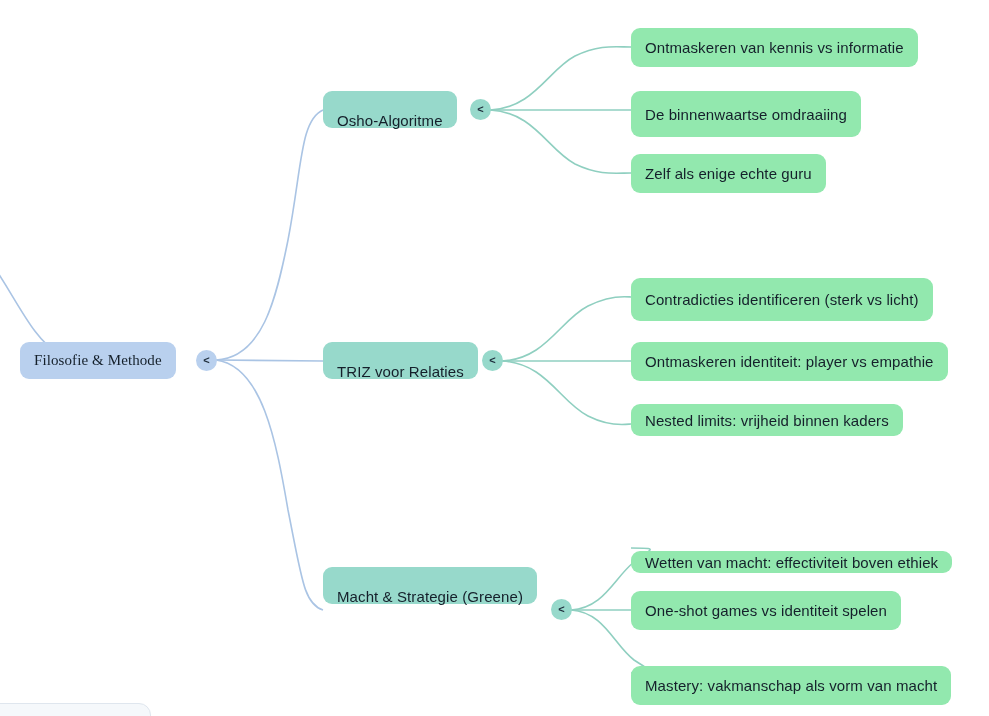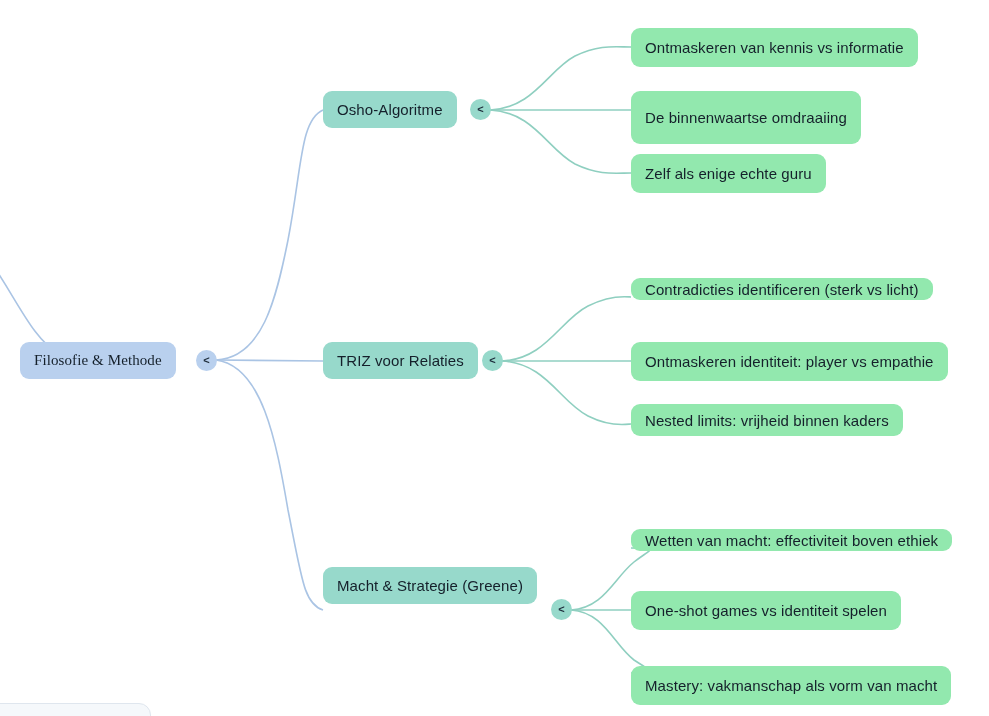--- a/index.html
+++ b/index.html
@@ -46,20 +46,21 @@
     cursor: pointer;
     user-select: none;
   }
 
   .node-root {
     background: #b9d0ee;
     font-family: Liberation Serif, serif;
   }
   .node-branch {
     background: #97d9cb;
+    align-items: flex-end;
   }
   .node-leaf {
     background: #92e8ae;
   }
 
   .node-label {
     display: block;
     letter-spacing: 0.1px;
   }
 
@@ -139,52 +140,52 @@
   <div class="node node-branch" style="left:323px; top:91px; height:37px;">
     <span class="node-label">Osho-Algoritme</span>
   </div>
   <div class="toggle toggle-branch" style="left:470px; top:99px;">
     <span class="toggle-glyph">&lt;</span>
   </div>
 
   <div class="node node-leaf" style="left:631px; top:28px; height:39px;">
     <span class="node-label">Ontmaskeren van kennis vs informatie</span>
   </div>
-  <div class="node node-leaf" style="left:631px; top:91px; height:53px;">
+  <div class="node node-leaf" style="left:631px; top:91px; height:46px;">
     <span class="node-label">De binnenwaartse omdraaiing</span>
   </div>
   <div class="node node-branch" style="left:323px; top:342px; height:37px;">
     <span class="node-label">TRIZ voor Relaties</span>
   </div>
 
   <div class="node node-leaf" style="left:631px; top:154px; height:39px;">
     <span class="node-label">Zelf als enige echte guru</span>
   </div>
   <div class="toggle toggle-branch" style="left:482px; top:350px;">
     <span class="toggle-glyph">&lt;</span>
   </div>
 
-  <div class="node node-leaf" style="left:631px; top:278px; height:22px;">
+  <div class="node node-leaf" style="left:631px; top:278px; height:43px;">
     <span class="node-label">Contradicties identificeren (sterk vs licht)</span>
   </div>
   <div class="node node-leaf" style="left:631px; top:342px; height:39px;">
     <span class="node-label">Ontmaskeren identiteit: player vs empathie</span>
   </div>
   <div class="node node-leaf" style="left:631px; top:404px; height:32px;">
     <span class="node-label">Nested limits: vrijheid binnen kaders</span>
   </div>
 
   <div class="node node-branch" style="left:323px; top:567px; height:37px;">
     <span class="node-label">Macht &amp; Strategie (Greene)</span>
   </div>
   <div class="toggle toggle-branch" style="left:551px; top:599px;">
     <span class="toggle-glyph">&lt;</span>
   </div>
 
-  <div class="node node-leaf" style="left:631px; top:529px; height:22px;">
+  <div class="node node-leaf" style="left:631px; top:551px; height:22px;">
     <span class="node-label">Wetten van macht: effectiviteit boven ethiek</span>
   </div>
   <div class="node node-leaf" style="left:631px; top:591px; height:39px;">
     <span class="node-label">One-shot games vs identiteit spelen</span>
   </div>
   <div class="node node-leaf" style="left:631px; top:654px; height:39px;margin-top:12px;">
     <span class="node-label">Mastery: vakmanschap als vorm van macht</span>
   </div>
 
   <div id="bottom-panel"></div>

